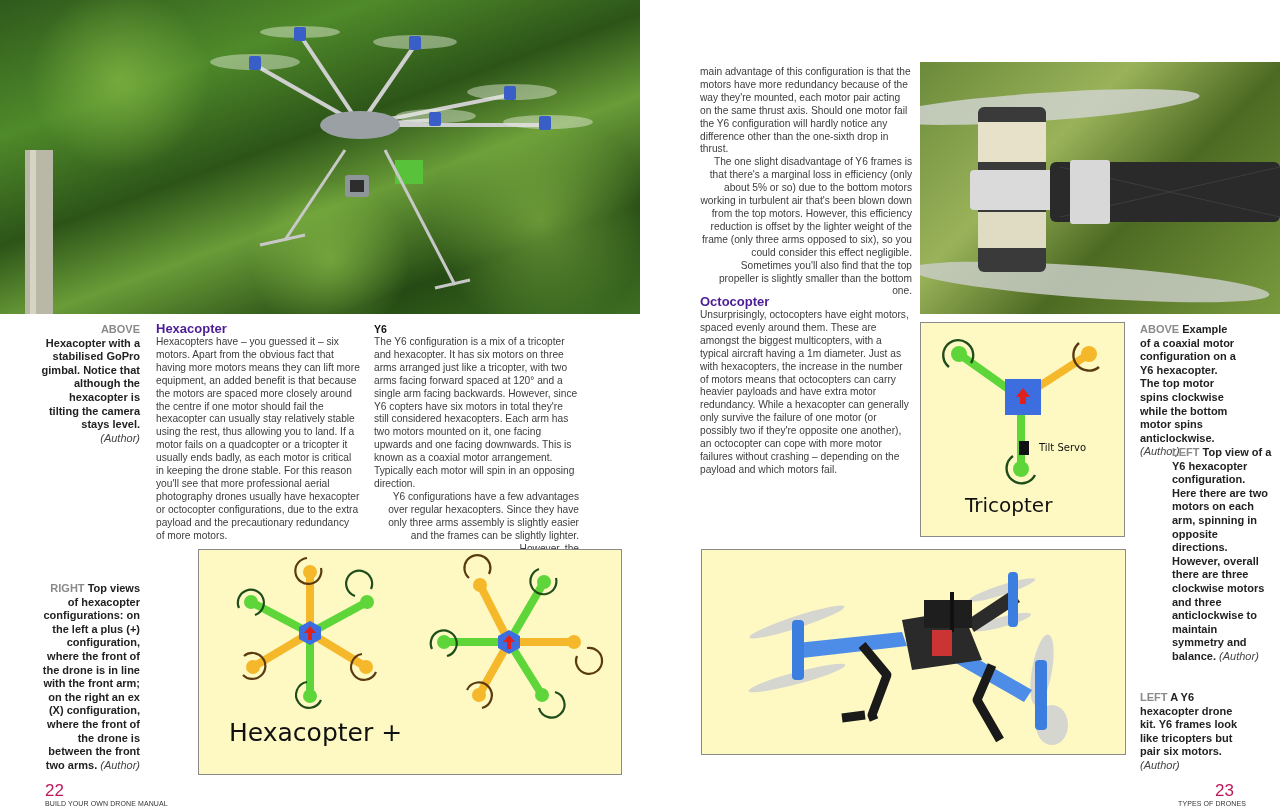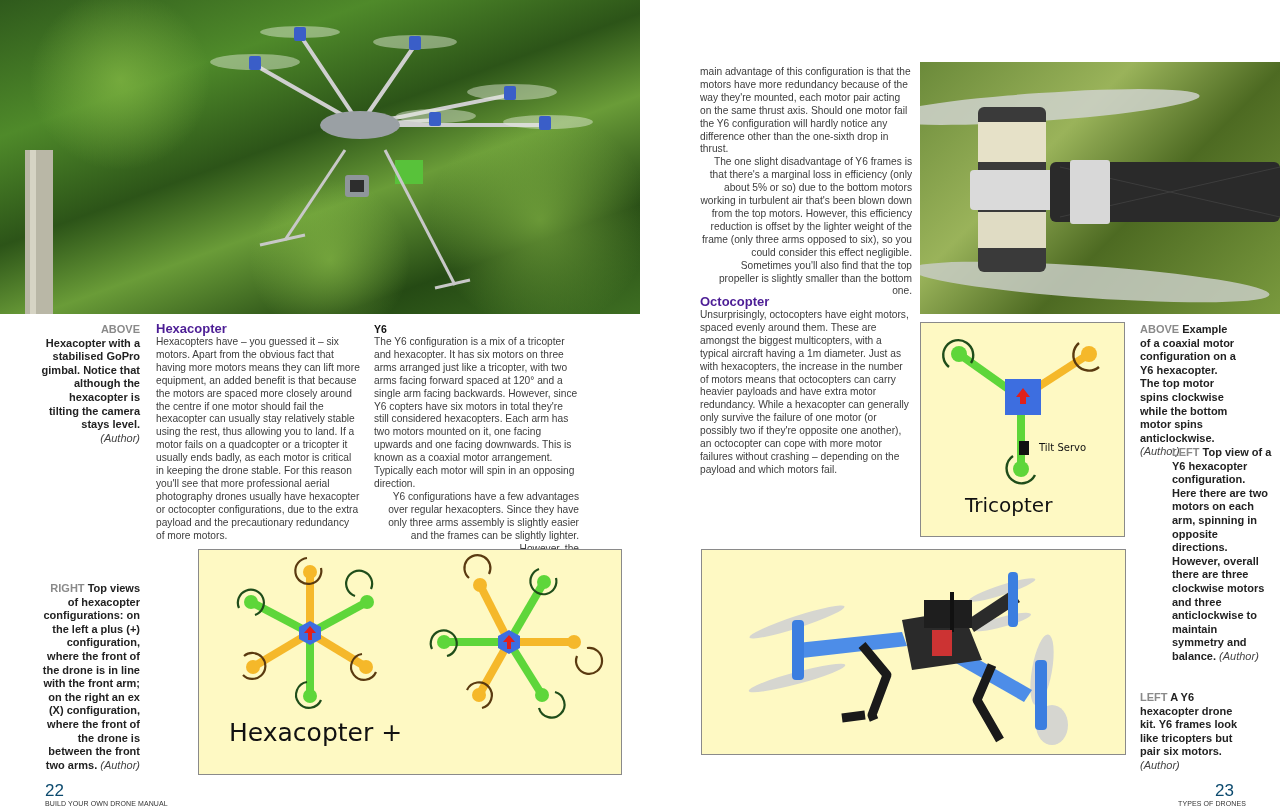--- a/index.html
+++ b/index.html
@@ -9,21 +9,21 @@
   .body-text{font-size:10.2px;line-height:12.9px;color:#3c3c3c;margin:0;}
   .body-text p{margin:0;}
   .body-text p.indent{text-indent:12px;text-align:right;}
   .h2{font-size:13px;font-weight:bold;color:#4c1d95;line-height:15px;margin:0;}
   .h3{font-size:10.5px;font-weight:bold;color:#111;line-height:13px;margin:0;}
   .caption{font-size:11px;line-height:13.6px;font-weight:bold;color:#222;}
   .caption .lead{color:#8a8a8a;font-weight:bold;}
   .caption .credit{font-weight:normal;font-style:italic;color:#444;}
   .cap-right{text-align:right;}
   .frame{position:absolute;border:1px solid #8a8a8a;background:#fef9c3;box-sizing:border-box;}
-  .folio{font-size:17px;color:#0c4a6e;line-height:17px;}
+  .folio{font-size:17px;color:#be185d;line-height:17px;}
   .running{font-size:7px;color:#333;letter-spacing:0.1px;}
   .diag-label{font-family:"DejaVu Sans",sans-serif;color:#111;}
 </style>
 </head>
 <body>
 
 <div class="photo" style="left:0;top:0;width:640px;height:314px;background:linear-gradient(160deg,#2f5a1c 0%,#4f8a2a 25%,#2c5418 45%,#6a9c38 60%,#254a14 80%,#3e6e22 100%);">
   <svg width="640" height="314" viewBox="0 0 640 314">
     <defs>
       <radialGradient id="lg1" cx="0.5" cy="0.5" r="0.5">

